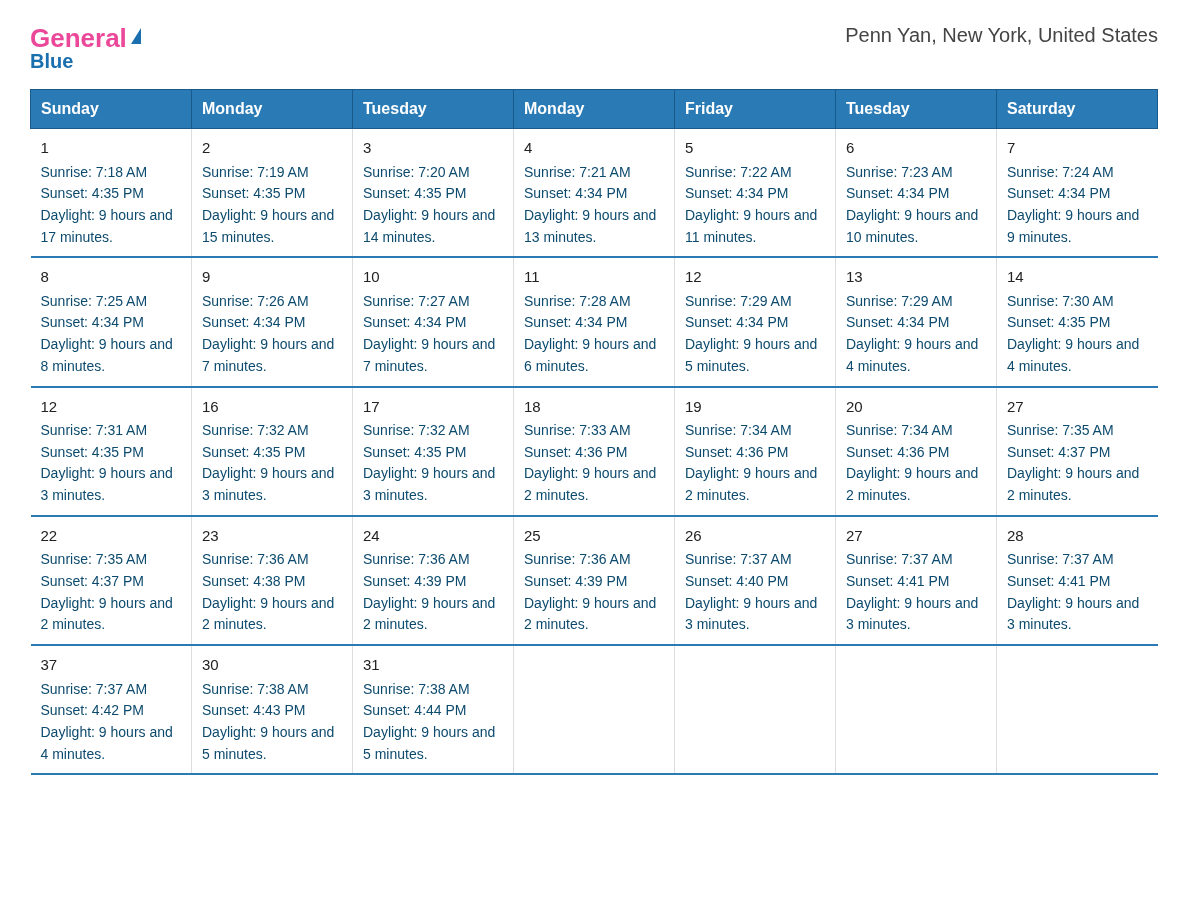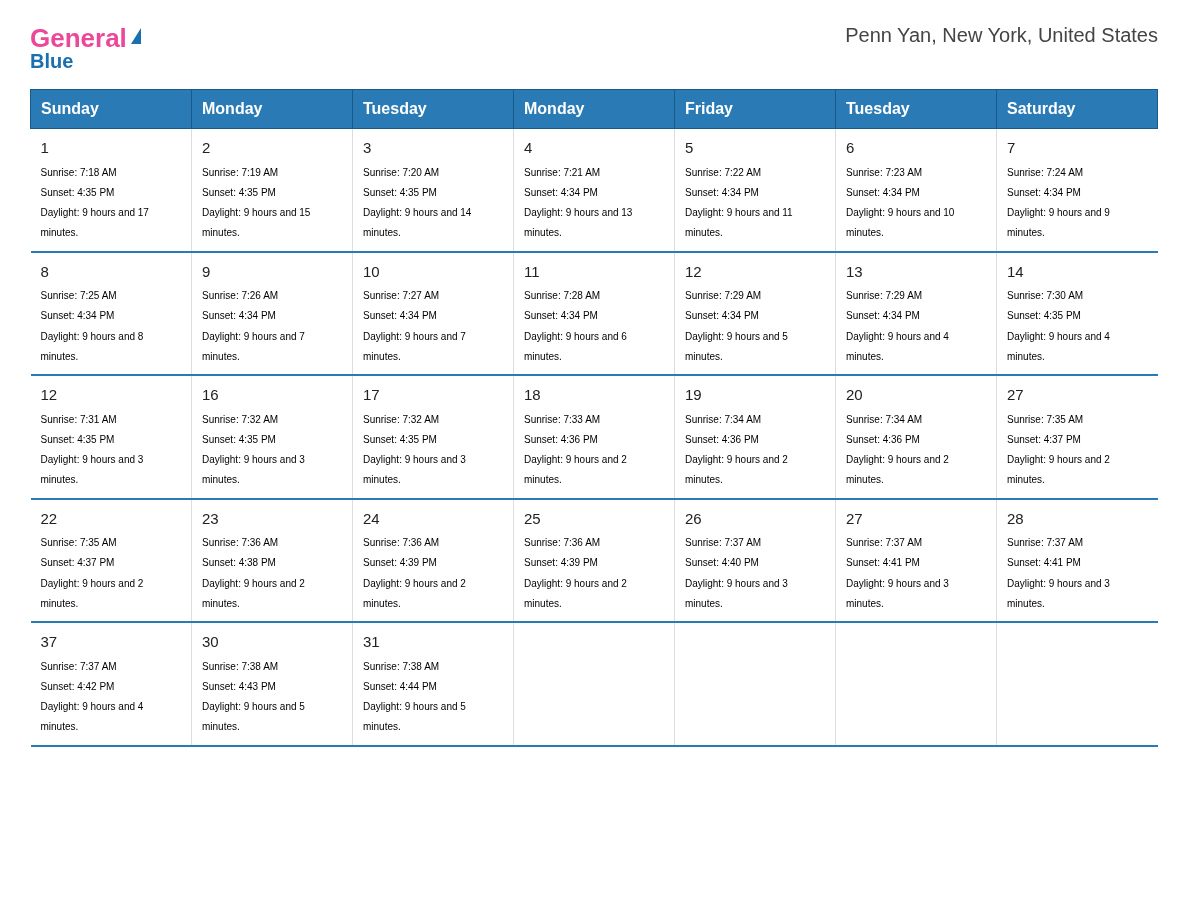--- a/index.html
+++ b/index.html
@@ -95,22 +95,22 @@
     tbody td:last-child {
       border-right: none;
     }
     .day-number {
       font-size: 15px;
       font-weight: 500;
       display: block;
       margin-bottom: 2px;
     }
     .day-info {
-      font-size: 10px;
-      color: #000000;
+      font-size: 14px;
+      color: #0c4a6e;
       line-height: 1.55;
     }
     .empty-cell {
       background: #fff;
     }
   </style>
 </head>
 <body>
 
 <div class="header-area">

